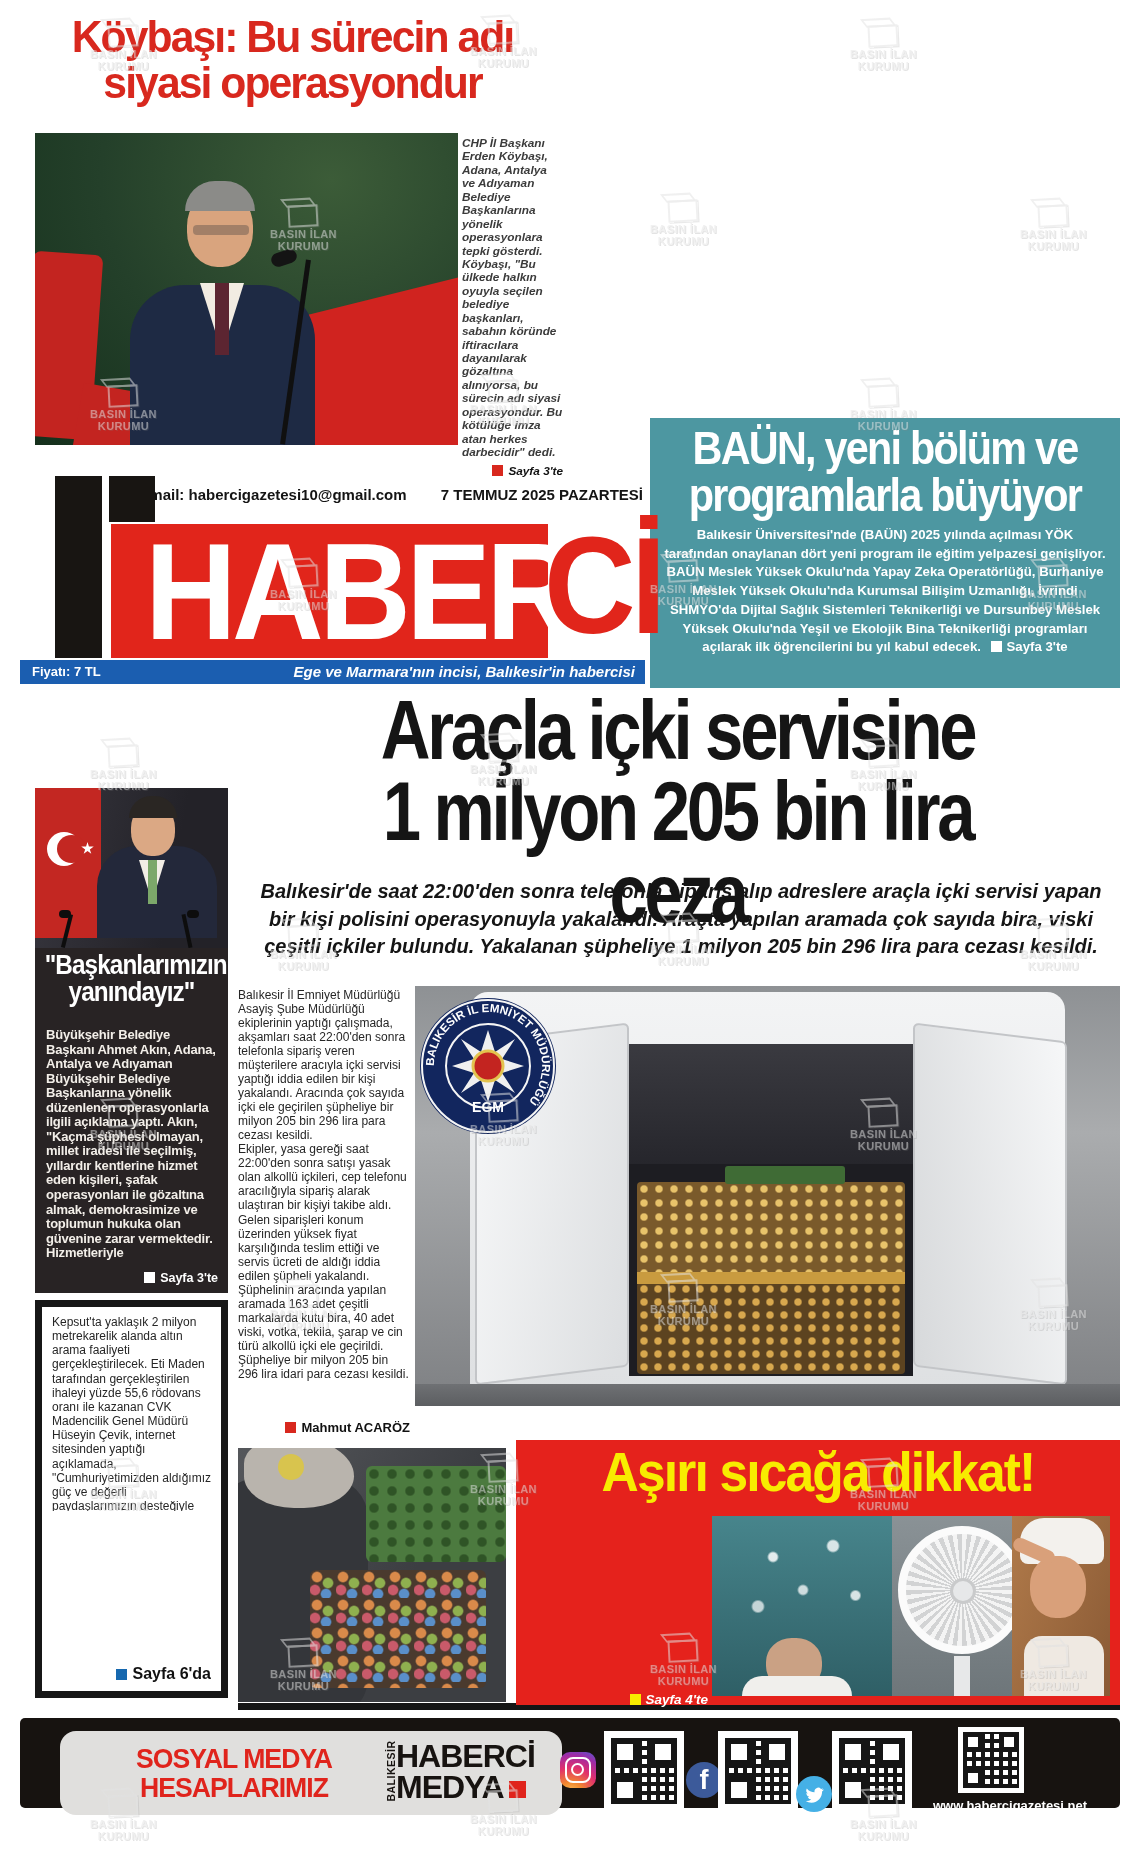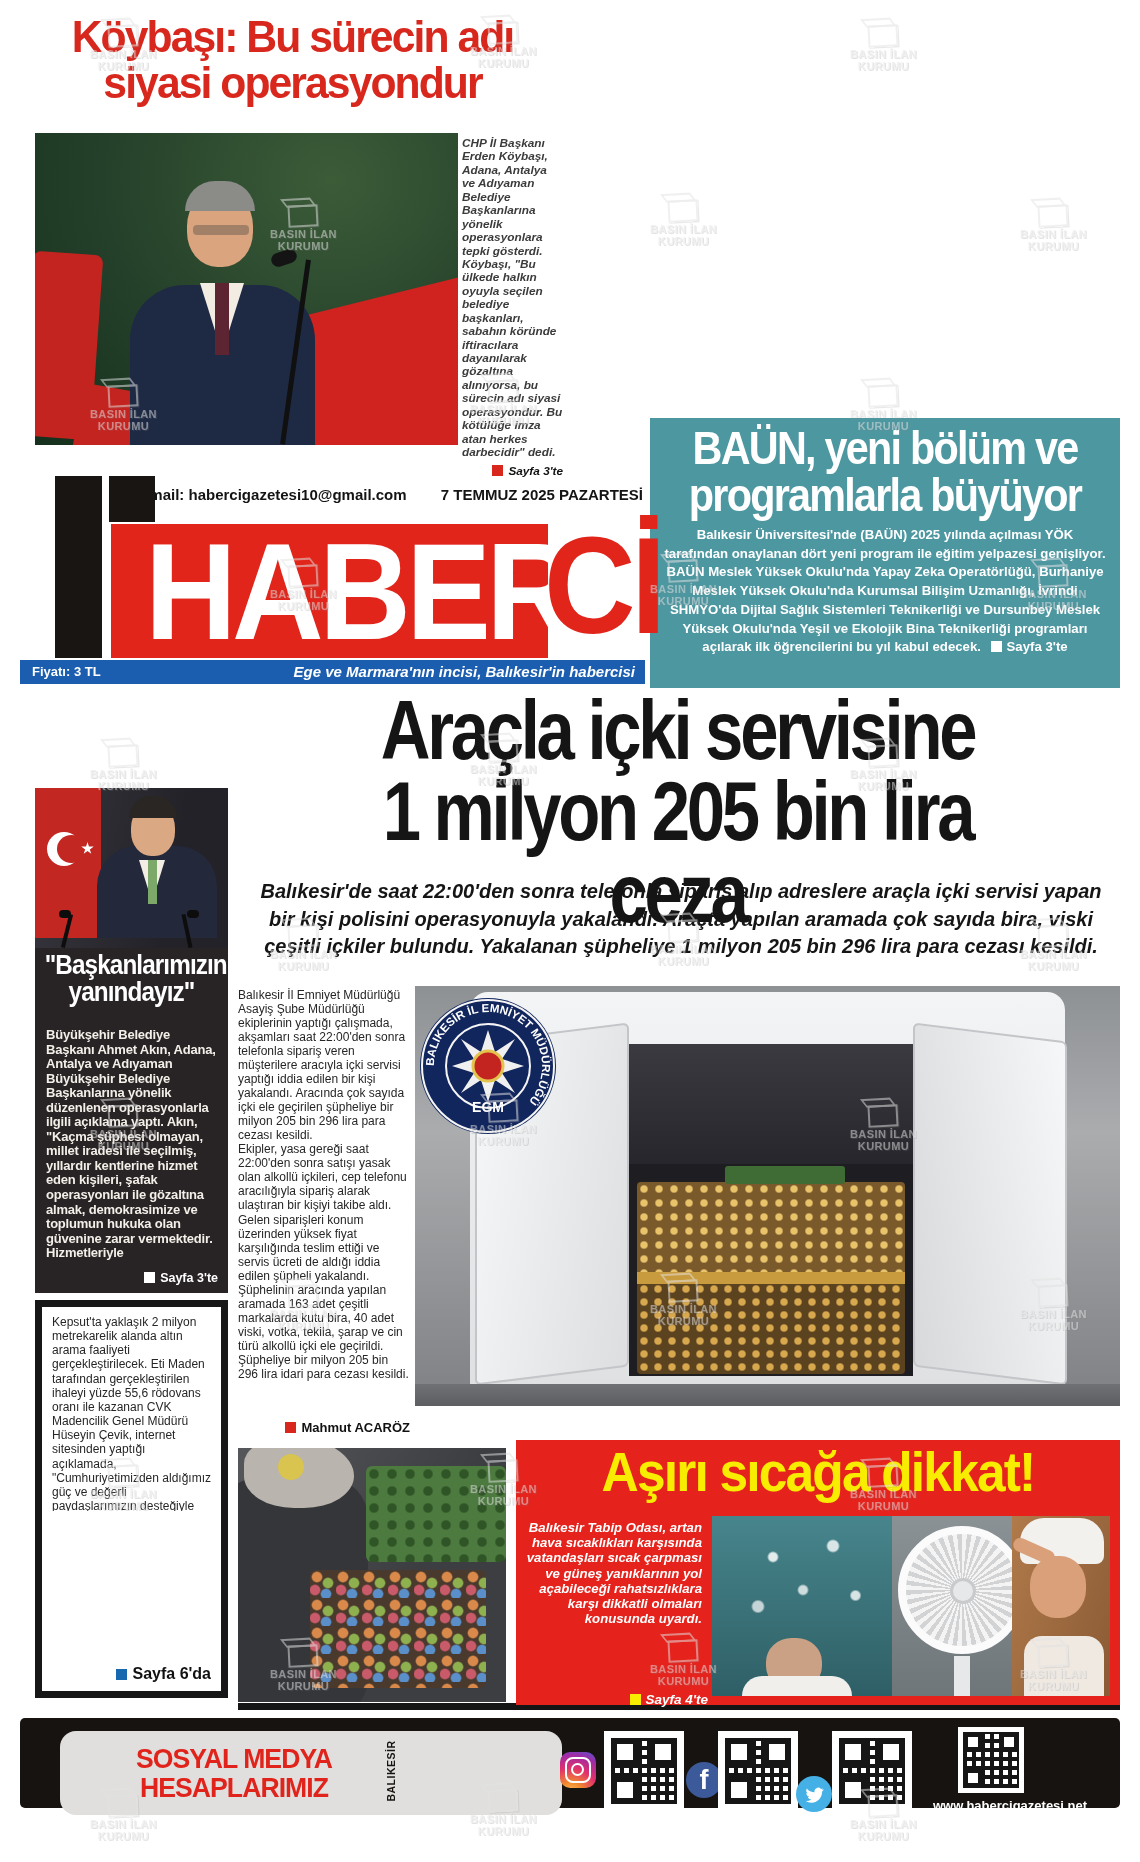--- a/index.html
+++ b/index.html
@@ -146,21 +146,21 @@
     <span style="left:18px;">e-mail: habercigazetesi10@gmail.com</span>
     <span style="right:2px;">7 TEMMUZ 2025 PAZARTESİ</span>
   </div>
   <div class="abs" style="left:55px;top:476px;width:47px;height:182px;background:#181512;z-index:3;"></div>
   <div class="abs" style="left:109px;top:476px;width:46px;height:46px;background:#181512;z-index:3;"></div>
   <div class="abs m-red">
     <span class="m-title1">HABER</span>
   </div>
   <div class="abs m-ci">Cİ</div>
   <div class="abs m-blue">
-    <span class="price">Fiyatı: 3 TL</span>
+    <span class="price">Fiyatı: 7 TL</span>
     <span class="tag">Ege ve Marmara'nın incisi, Balıkesir'in habercisi</span>
   </div>
 
   <div class="abs main-h">
     <span>Araçla içki servisine</span><br>
     <span>1 milyon 205 bin lira ceza</span>
   </div>
   <div class="abs sub-h">Balıkesir'de saat 22:00'den sonra telefonla sipariş alıp adreslere araçla içki servisi yapan bir kişi polisini operasyonuyla yakalandı. Araçta yapılan aramada çok sayıda bira, viski çeşitli içkiler bulundu. Yakalanan şüpheliye 1 milyon 205 bin 296 lira para cezası kesildi.</div>
 
   <div class="abs bodycol">
@@ -242,21 +242,20 @@
        background-image:radial-gradient(circle at 8px 8px,#2f5426 4px,transparent 5.5px);background-size:18px 17px;border-radius:6px;"></i>
     <i style="left:72px;top:122px;width:176px;height:118px;background-color:#4a3a2e;border-radius:6px;
        background-image:radial-gradient(circle at 7px 7px,#d98a4a 4.5px,transparent 6px),
        radial-gradient(circle at 18px 13px,#8fb04f 4.5px,transparent 6px),
        radial-gradient(circle at 5px 20px,#c95a6a 4.5px,transparent 6px),
        radial-gradient(circle at 16px 24px,#5a8fc9 4.5px,transparent 6px);background-size:26px 28px;"></i>
   </div>
 
   <div class="abs heat">
     <div class="heat-h">Aşırı sıcağa dikkat!</div>
-    <div class="heat-b">Balıkesir Tabip Odası, artan hava sıcaklıkları karşısında vatandaşları sıcak çarpması ve güneş yanıklarının yol açabileceği rahatsızlıklara karşı dikkatli olmaları konusunda uyardı.</div>
     <div class="heat-ref">
       <span class="sq" style="background:#f8ec00;"></span><span>Sayfa 4'te</span>
     </div>
     <div class="ph" style="left:196px;top:76px;width:398px;height:180px;background:#2f5f66;">
       <i style="left:0;top:0;width:185px;height:180px;background:linear-gradient(#47858c,#2f5f66);"></i>
       <i style="left:16px;top:8px;width:150px;height:110px;background:radial-gradient(circle at 30% 30%,rgba(255,255,255,.85) 4px,transparent 6px),radial-gradient(circle at 70% 20%,rgba(255,255,255,.8) 5px,transparent 7px),radial-gradient(circle at 50% 60%,rgba(255,255,255,.75) 4px,transparent 6px),radial-gradient(circle at 20% 75%,rgba(255,255,255,.7) 5px,transparent 7px),radial-gradient(circle at 85% 65%,rgba(255,255,255,.8) 4px,transparent 6px);"></i>
     <i style="left:54px;bottom:6px;width:56px;height:52px;background:#caa184;border-radius:46%;"></i>
       <i style="left:30px;bottom:-14px;width:110px;height:34px;background:#f0efec;border-radius:20px 20px 0 0;"></i>
       <i style="left:180px;top:0;width:120px;height:180px;background:linear-gradient(#8a9296,#6e767a);"></i>
       <i style="left:186px;top:10px;width:128px;height:128px;border-radius:50%;background:
@@ -273,20 +272,24 @@
 
   <div class="abs blackrule"></div>
 
   <div class="abs foot">
     <div class="f-gray">
       <div class="f-social">
         <span>SOSYAL MEDYA</span><br>
         <span>HESAPLARIMIZ</span>
       </div>
       <div class="f-city">BALIKESİR</div>
+      <div class="f-brand">
+        <span>HABERCİ</span><br>
+        <span>MEDYA</span><span class="rsq"></span>
+      </div>
     </div>
     <div class="ig" style="left:540px;top:34px;width:36px;height:36px;"></div>
     <div class="qr" style="left:584px;top:13px;width:80px;height:80px;">
       <b></b>
         <i style="left:8px;top:8px;"></i>
         <i style="right:8px;top:8px;"></i>
         <i style="left:8px;bottom:8px;"></i>
     </div>
     <div class="fb" style="left:666px;top:44px;width:36px;height:36px;font-size:27px;line-height:36px;">f</div>
     <div class="qr" style="left:698px;top:13px;width:80px;height:80px;">

